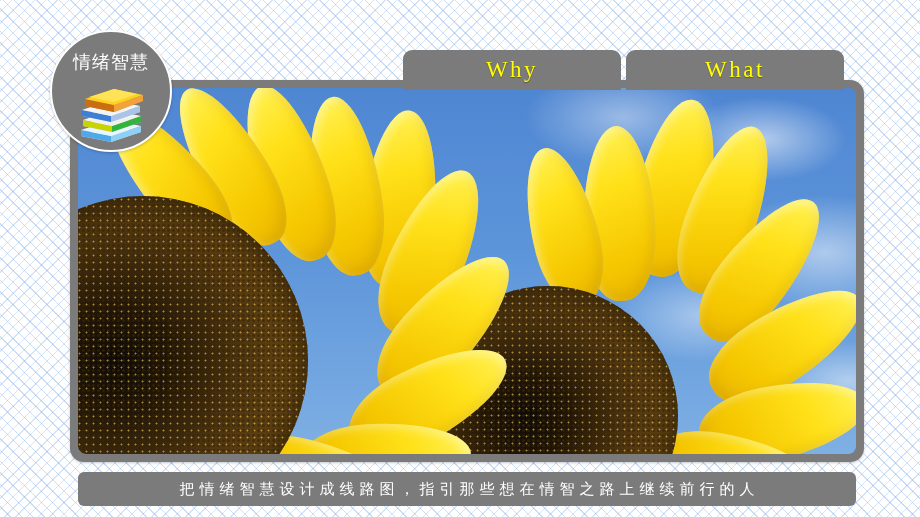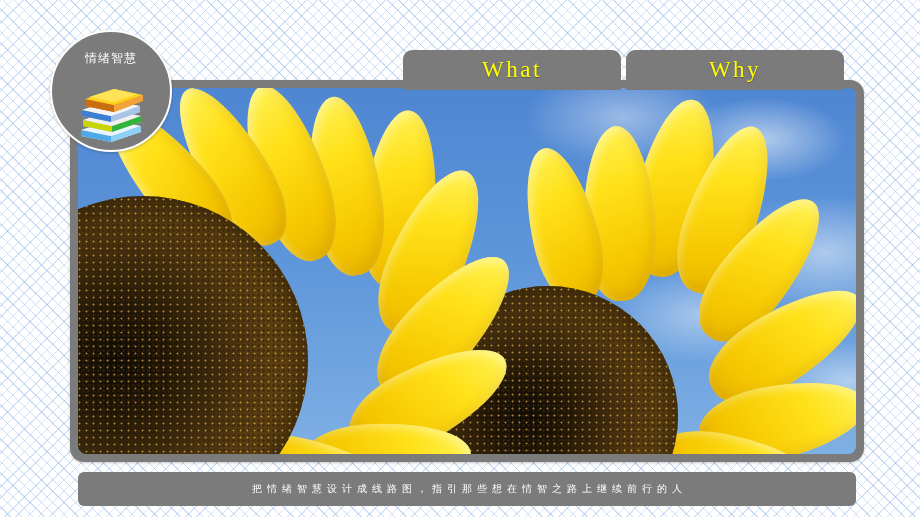--- a/index.html
+++ b/index.html
@@ -140,21 +140,21 @@
     box-sizing: border-box;
     z-index: 6;
     box-shadow: 0 1px 3px rgba(0,0,0,0.25);
   }
   #badge-title {
     position: absolute;
     top: 18px;
     left: 0;
     right: 0;
     text-align: center;
-    font-size: 12px;
+    font-size: 18px;
     color: #ffffff;
     letter-spacing: 1px;
     font-family: "DejaVu Sans", "Liberation Sans", sans-serif;
   }
   #books-icon {
     position: absolute;
     left: 50%;
     top: 48px;
     transform: translateX(-50%);
   }
@@ -167,39 +167,39 @@
     width: 778px;
     height: 34px;
     background: #7b7b7b;
     border-radius: 6px;
     display: flex;
     align-items: center;
     justify-content: center;
     z-index: 5;
   }
   #caption-text {
-    font-size: 10px;
+    font-size: 15px;
     color: #ffffff;
     letter-spacing: 5px;
     text-indent: 5px;
     font-family: Liberation Mono, monospace;
     white-space: nowrap;
   }
 </style>
 </head>
 <body>
 
 <div id="slide">
 
   <div id="tabs">
     <div class="tab">
+      <span class="tab-label">Why</span>
+    </div>
+    <div class="tab">
       <span class="tab-label">What</span>
-    </div>
-    <div class="tab">
-      <span class="tab-label">Why</span>
     </div>
   </div>
 
   <div id="photo-panel">
     <div id="photo-frame">
       <div class="sky"></div>
 
       <div class="petal" style="left:560px; top:10px;  width:74px;  height:180px; transform:rotate(12deg);"></div>
       <div class="petal" style="left:612px; top:34px;  width:70px;  height:175px; transform:rotate(20deg);"></div>
       <div class="petal" style="left:505px; top:38px;  width:72px;  height:175px; transform:rotate(-2deg);"></div>

